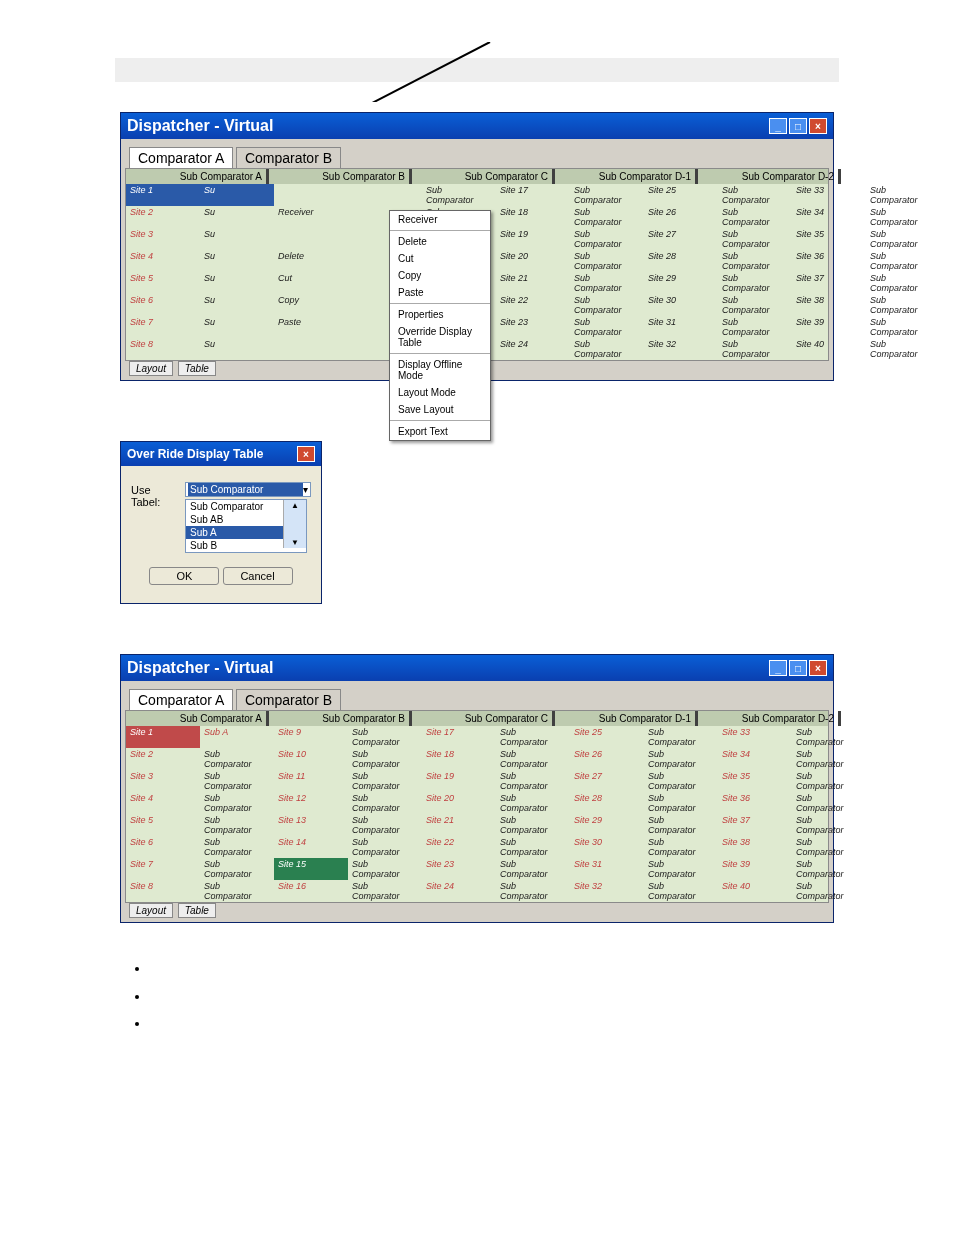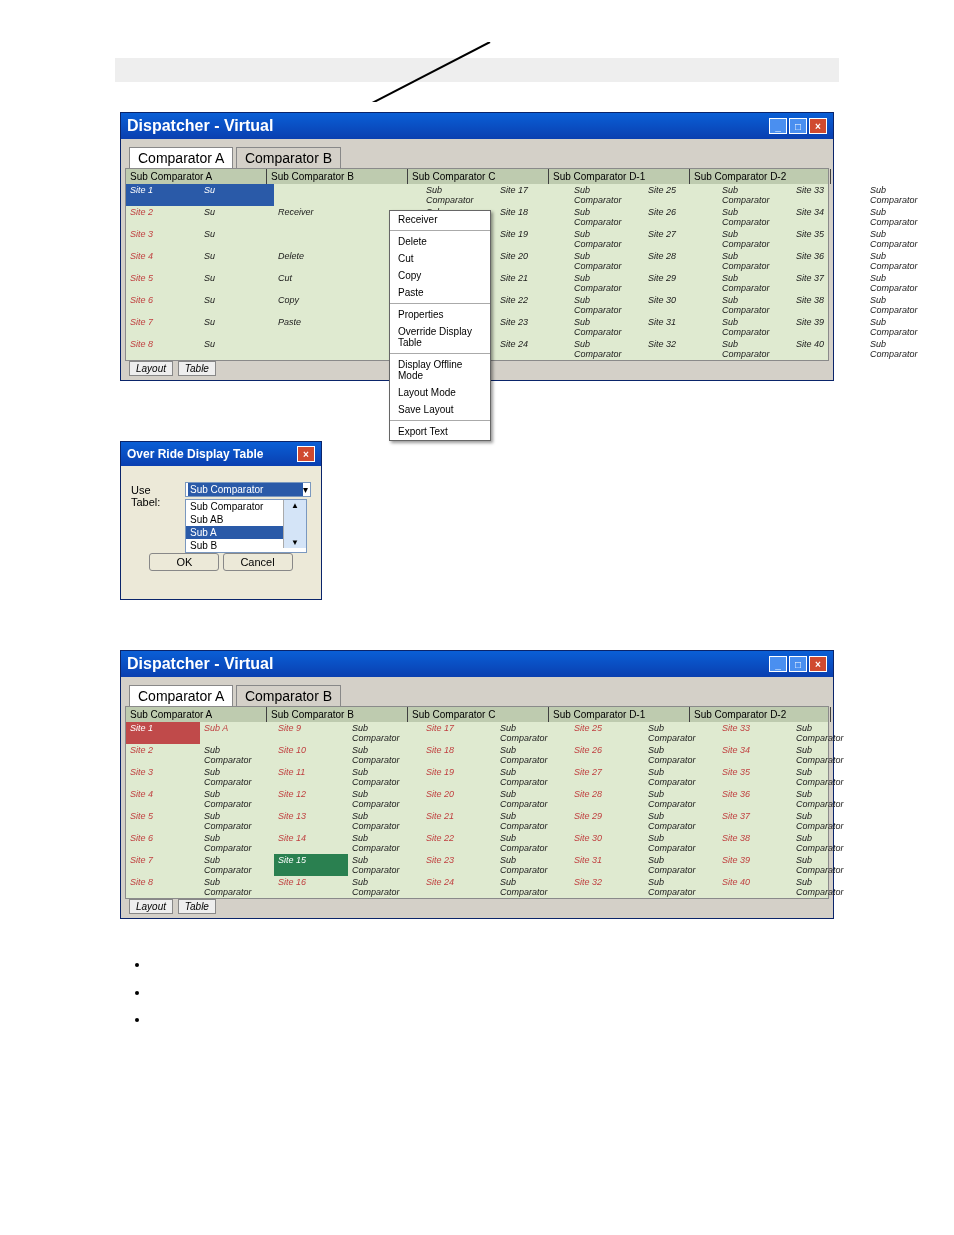--- a/index.html
+++ b/index.html
@@ -23,21 +23,21 @@
   .wicons .wi { width:16px; height:14px; background:#4a8ff0; border:1px solid #fff; color:#fff;
     display:flex; align-items:center; justify-content:center; font-size:10px; font-weight:bold; }
   .wicons .wi.close { background:#d04a2f; }
   .client { background:#d4d0c8; padding:4px; }
   .tabs { margin:4px 0 0 4px; }
   .tabs span { display:inline-block; padding:2px 8px; border:1px solid #888; border-bottom:none;
     background:#d4d0c8; font-size:14px; }
   .tabs span.active { background:#fff; }
   .tablearea { border:1px solid #8a8a8a; background:#dfead0; }
   .hdrrow { display:flex; background:#becbaf; font-size:10px; }
-  .hdrrow div { padding:2px 4px; flex:0 0 132px; border-right:1px solid #404040; }
+  .hdrrow div { padding:2px 4px; flex:0 0 132px; border-right:3px solid #404040;text-align:right; }
   .rows { position:relative; }
   .row { display:flex; font-size:9px;font-style:italic; }
   .row div { flex:0 0 66px; padding:1px 4px; color:#1a1a1a; }
   .row div.s { color:#c04040; }
   .sel { background:#2a5aa8; color:#fff !important; }
   .footer { background:#d4d0c8; padding:2px 4px; font-size:10px; }
   .footer span { border:1px solid #888; background:#eee; padding:1px 6px; margin-right:2px;font-style:italic; }
 
   
   .arrowwrap { position:relative; height:0; }
@@ -48,30 +48,30 @@
     border:1px solid #666; box-shadow:2px 2px 3px rgba(0,0,0,0.4); font-size:10px; z-index:5; }
   .ctxmenu div { padding:3px 8px; }
   .ctxmenu hr { margin:2px 0; border:none; border-top:1px solid #aaa; }
 
   
   .dialog { margin-top:60px; width:200px; border:1px solid #0a246a; background:#ece9d8; font-size:11px; }
   .dialog .dtitle { background:linear-gradient(to bottom,#0a5fd6,#0a3fb0); color:#fff; font-weight:bold;
     padding:4px 6px; display:flex; justify-content:space-between; align-items:center; font-size:12px;text-align:center;}
   .dialog .dclose { width:16px; height:14px; background:#d04a2f; border:1px solid #fff; color:#fff;
     display:flex; align-items:center; justify-content:center; font-size:10px; font-weight:bold;}
-  .dbody { padding:16px 10px 22px 10px; }
+  .dbody { padding:16px 10px 12px 10px; }
   .combo { border:1px solid #7a98bf; background:#fff; width:120px; display:inline-flex; justify-content:space-between;
     align-items:center; padding:0 2px 0 2px; font-size:10px; }
   .combo .cv { background:#2a5aa8; color:#fff; padding:1px 2px; flex:1; }
   .listbox { border:1px solid #7a98bf; background:#fff; width:120px; margin-top:2px; font-size:10px; }
   .listbox div { padding:1px 4px; }
   .listbox .lsel { background:#2a5aa8; color:#fff; }
   .scrl { float:right; width:14px; background:#d4e4f7; height:46px; border-left:1px solid #aaa;
           display:flex; flex-direction:column; justify-content:space-between; align-items:center;}
-  .btns { text-align:center; margin-bottom:6px; }
+  .btns { text-align:center; margin-top:14px; margin-bottom:6px; }
   .btns button { width:70px; font-size:11px; background:#ece9d8; border:1px solid #888; border-radius:3px; padding:2px 0;}
 
   
   .bodytext { font-family:"Times New Roman", serif; font-size:15px; margin-top:36px; line-height:1.3; }
   .bodytext ul { margin:6px 0 6px 30px; padding:0; }
   .bodytext li { margin:4px 0 8px 0; }
 
   .pagefoot { margin-top:60px; display:flex; justify-content:space-between; font-size:12px; padding:0 2px;}
 </style>
 </head>

